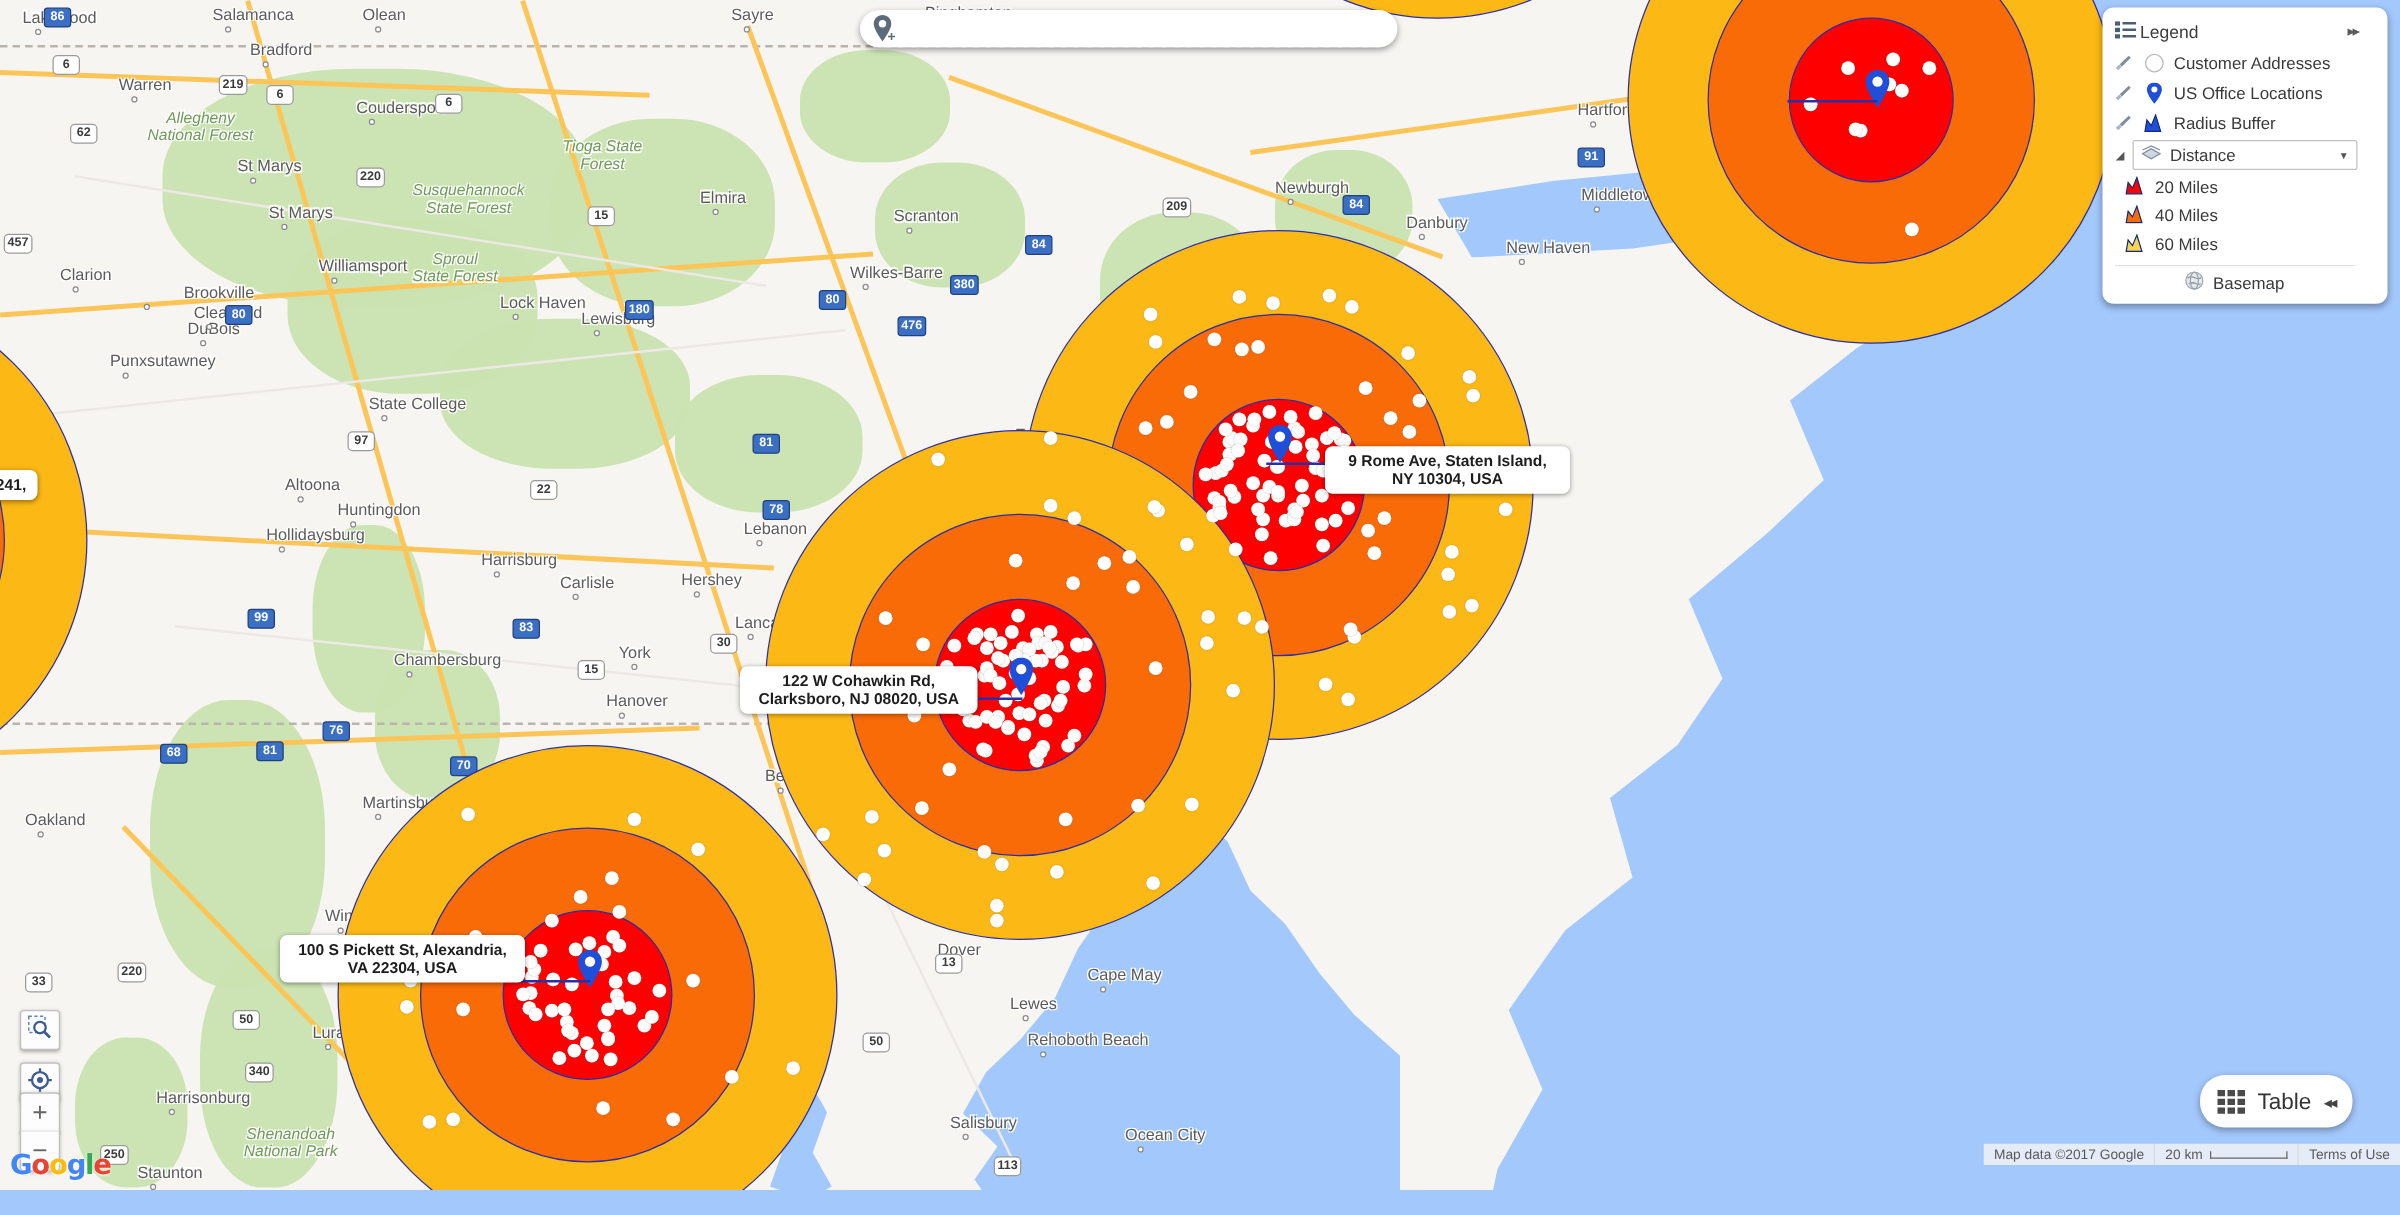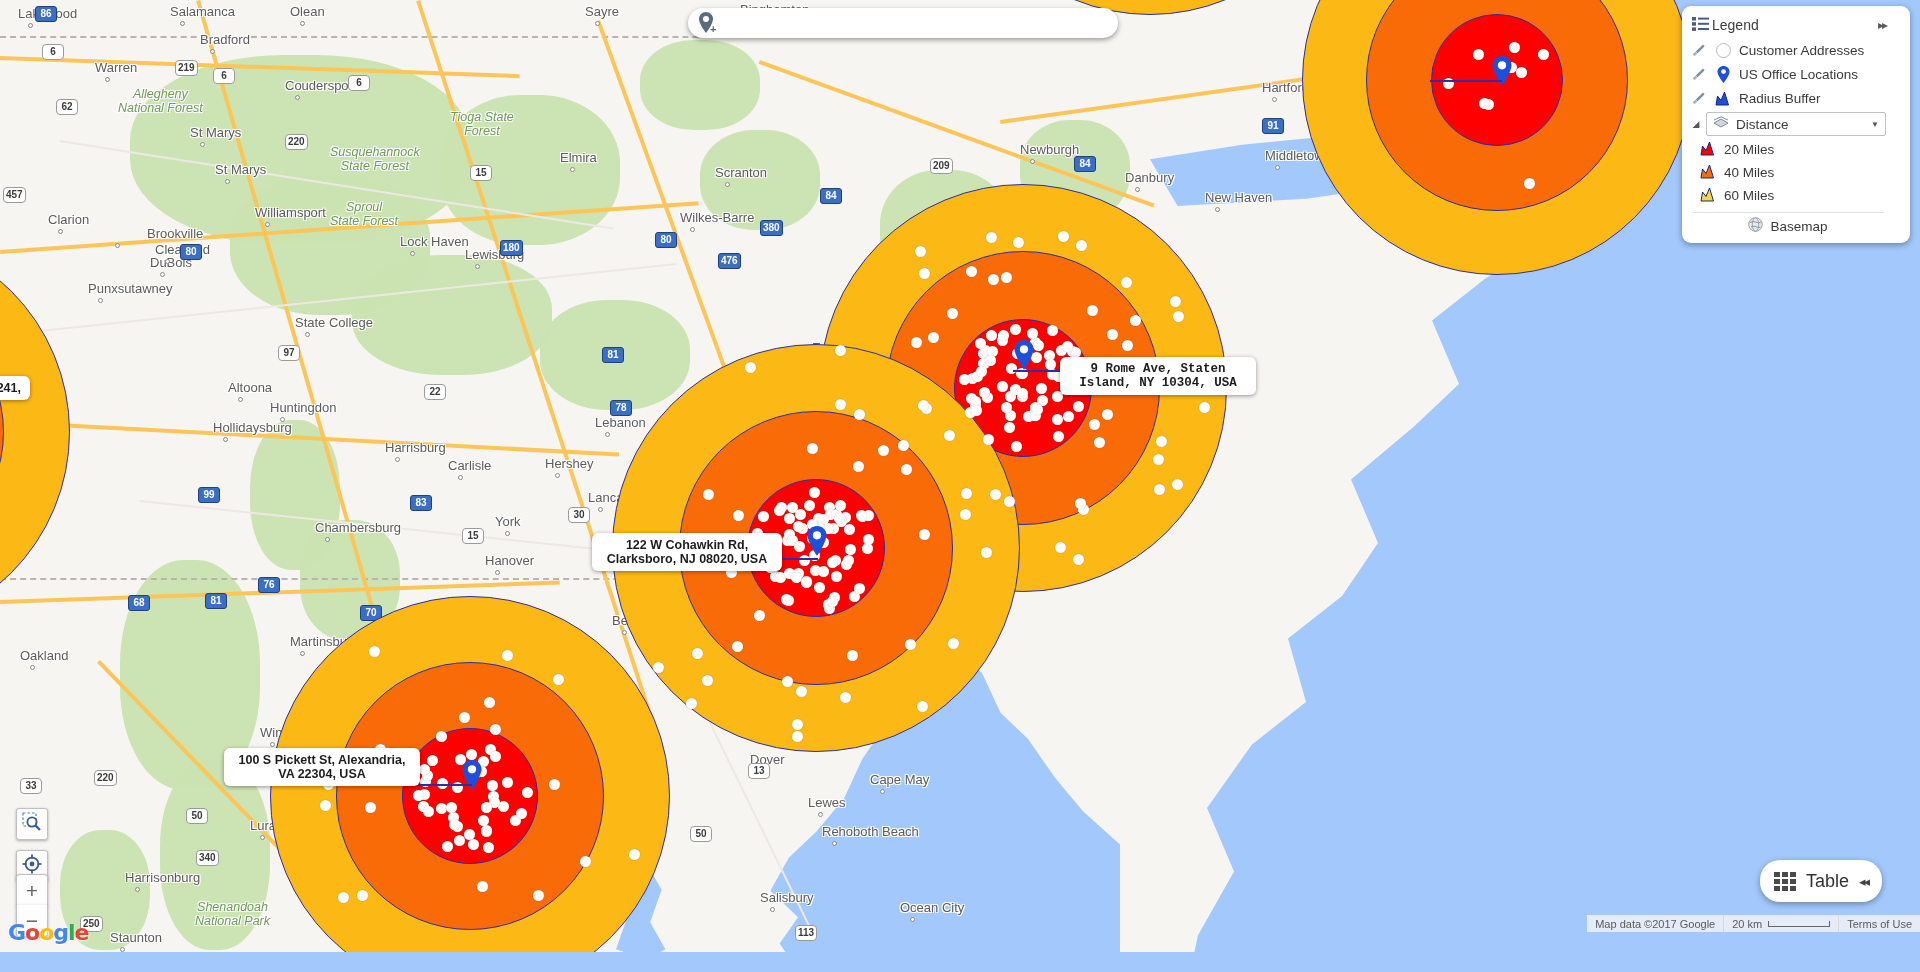--- a/index.html
+++ b/index.html
@@ -775,21 +775,21 @@
           <path d="M11 0C5.5 0 1.5 4 1.5 9.3c0 6.6 9.5 20.7 9.5 20.7s9.5-14.1 9.5-20.7C20.5 4 16.5 0 11 0z" fill="#1f4fd8"></path>
           <circle cx="11" cy="9.3" r="4.1" fill="#ffffff"></circle>
         </svg>
     </div>
 
     <div class="leader" style="left:1430px;top:80px;width:72px;"></div>
     <div class="leader" style="left:1013px;top:370px;width:62px;"></div>
     <div class="leader" style="left:700px;top:558px;width:118px;"></div>
     <div class="leader" style="left:410px;top:784px;width:62px;"></div>
 
-    <div class="callout" style="left:1060px;top:357px;width:196px;font-family:Liberation Mono, monospace;">9 Rome Ave, Staten Island, NY 10304, USA</div>
+    <div class="callout" style="left:1060px;top:357px;width:196px;">9 Rome Ave, Staten Island, NY 10304, USA</div>
     <div class="callout" style="left:592px;top:533px;width:190px;">122 W Cohawkin Rd, Clarksboro, NJ 08020, USA</div>
     <div class="callout" style="left:224px;top:748px;width:196px;">100 S Pickett St, Alexandria, VA 22304, USA</div>
     <div class="callout" style="left:-60px;top:376px;width:90px;text-align:right;">5241,</div>
 
     <div id="search-bar">
       <span id="search-pin-icon">
         <svg width="22" height="24" viewBox="0 0 22 24">
           <path d="M9 1C5.1 1 2 4.1 2 8c0 5 7 14 7 14s7-9 7-14c0-3.9-3.1-7-7-7z" fill="#5b6b7c"></path>
           <circle cx="9" cy="8" r="3" fill="#ffffff"></circle>
           <text x="13" y="22" font-size="11" fill="#5b6b7c" font-family="Liberation Sans, sans-serif" font-weight="bold">+</text>

